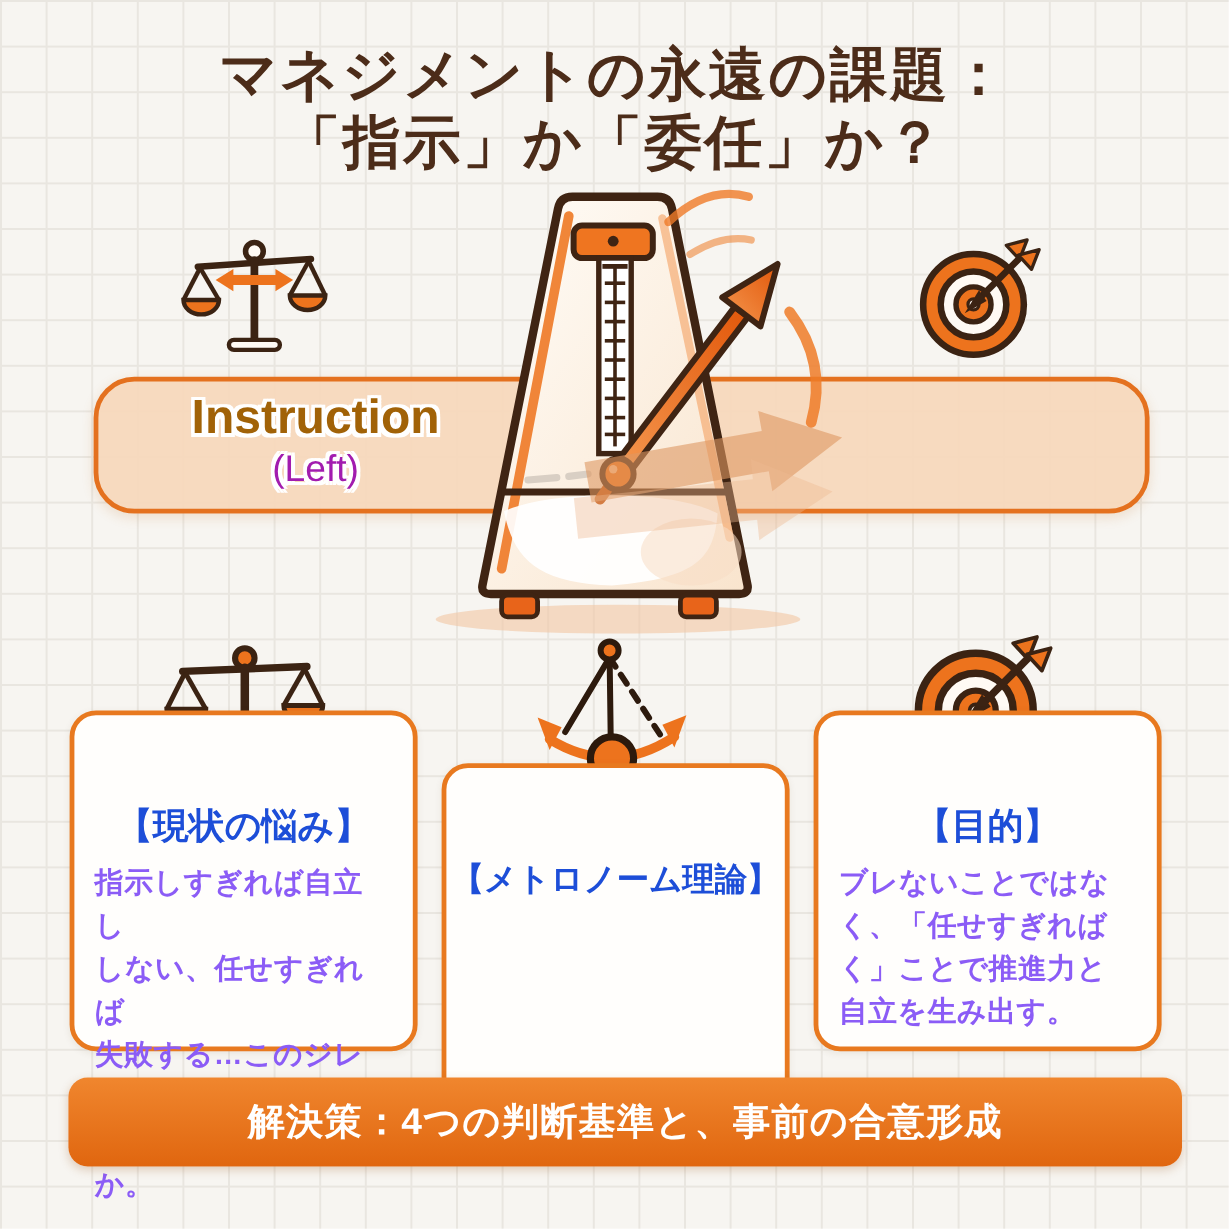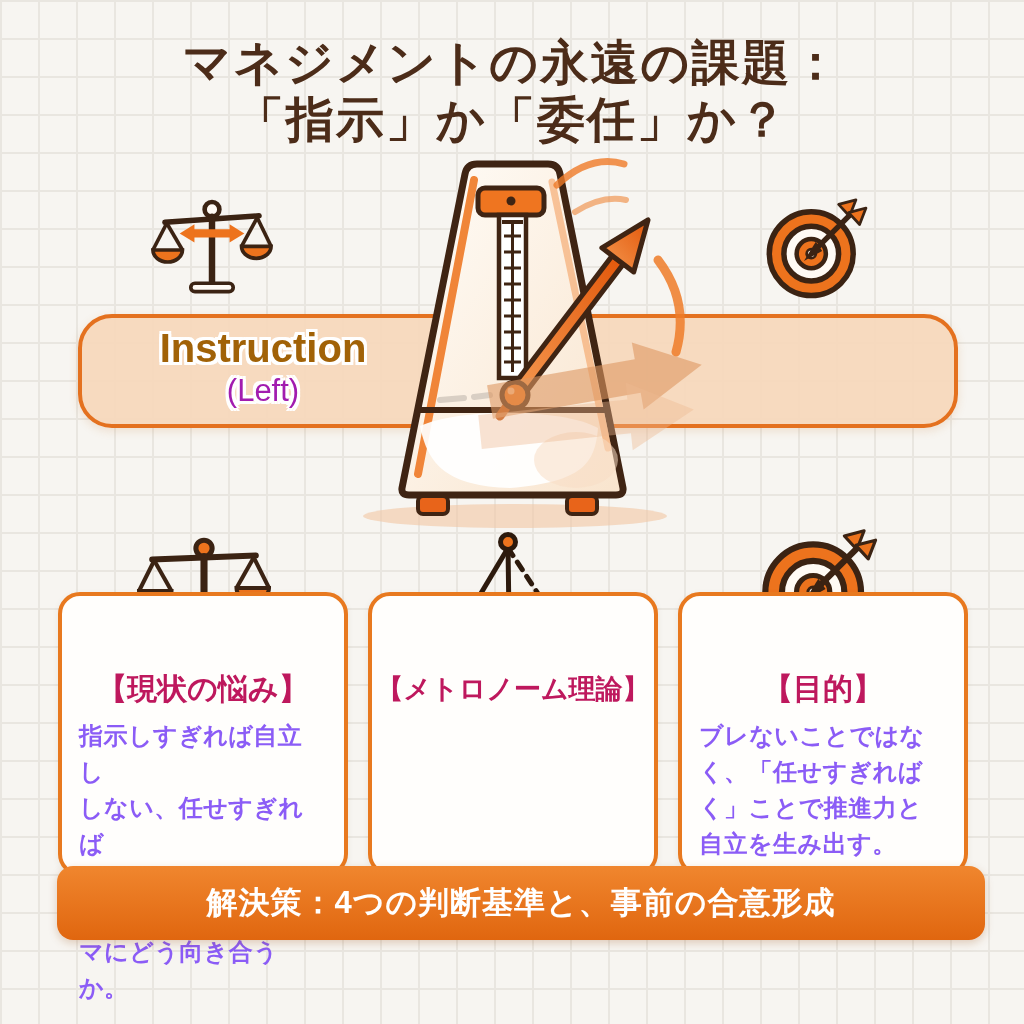--- a/index.html
+++ b/index.html
@@ -38,33 +38,33 @@
       0 -3px 0 #fff,0 3px 0 #fff,-3px 0 0 #fff,3px 0 0 #fff;
   }
   .abs{position:absolute;}
   svg{overflow:visible;display:block;}
   
   .card{
     position:absolute;top:592px;width:290px;height:284px;box-sizing:border-box;
     background:#fffefc;border:4px solid #e8791f;border-radius:22px;
     box-shadow:0 2px 6px rgba(90,60,30,.08);
   }
-  .card.c1{left:58px;} .card.c2{left:368px;} .card.c3{left:678px;}
+  .card.c1{left:58px;} .card.c2{left:368px;margin-top:44px;} .card.c3{left:678px;}
   .card-heading{
     margin-top:76px;text-align:center;font-size:30px;font-weight:800;
-    color:#be185d;line-height:34px;white-space:nowrap;
+    color:#1d4ed8;line-height:34px;white-space:nowrap;
   }
   .card.c2 .card-heading{font-size:27px;}
   .card-body{
     margin-top:12px;padding:0 17px;font-size:24px;line-height:36px;
     font-weight:800;color:#8b5cf6;white-space:pre-line;letter-spacing:.5px;
   }
   
   .solution-bar{
-    position:absolute;left:57px;top:866px;width:928px;height:74px;
+    position:absolute;left:57px;top:898px;width:928px;height:74px;
     border-radius:16px;background:linear-gradient(180deg,#f0862e,#e0660f);
     box-shadow:0 3px 8px rgba(150,80,20,.25);
     color:#fff;font-size:31px;font-weight:800;text-align:center;line-height:74px;
     letter-spacing:1px;
   }
 </style>
 </head>
 <body>
 
 <div class="stage">

